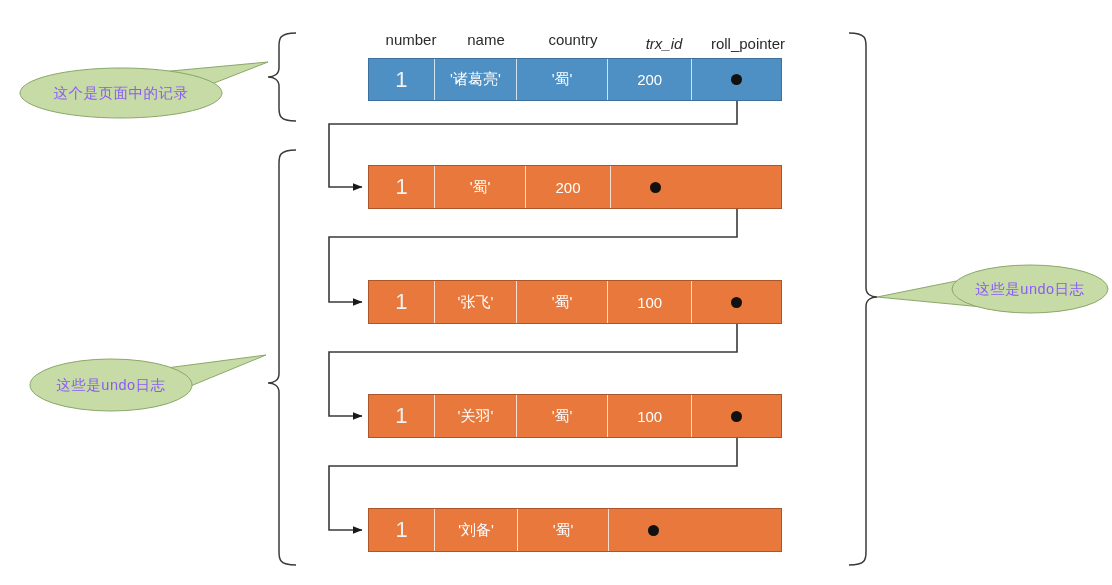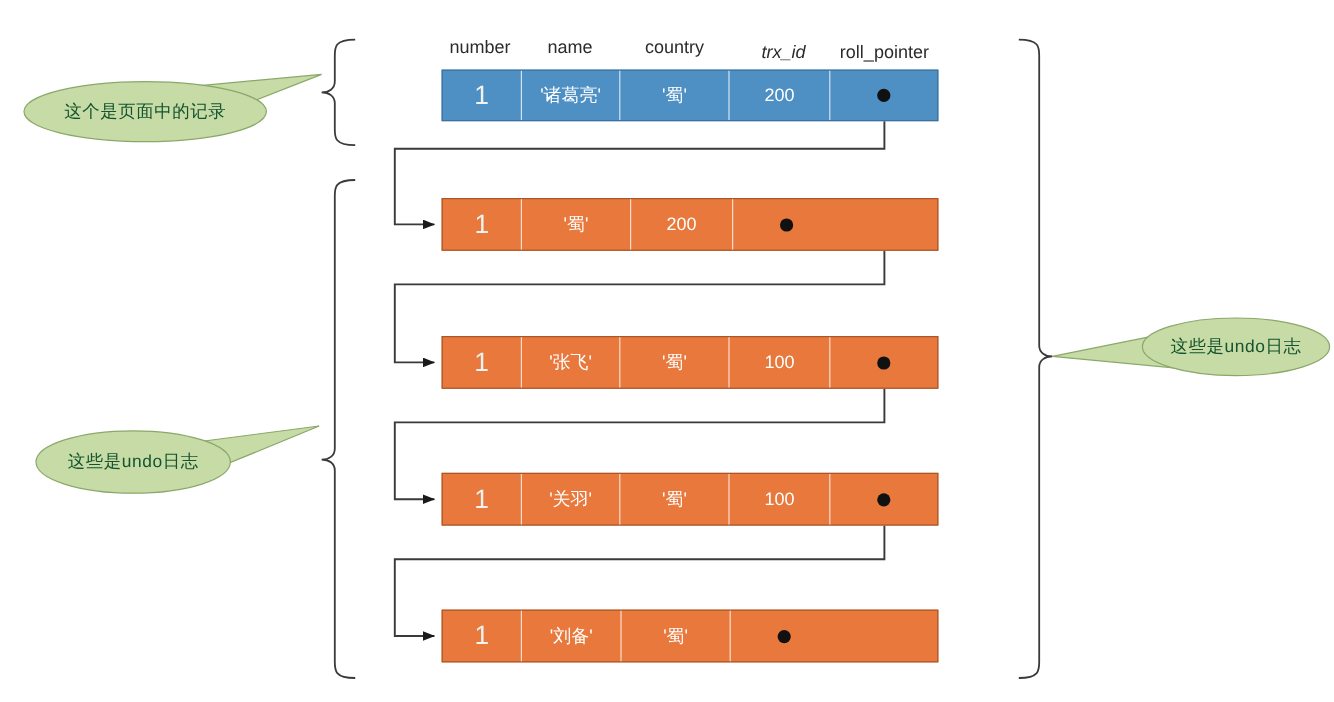--- a/index.html
+++ b/index.html
@@ -24,20 +24,21 @@
     width: 1112px;
     height: 585px;
   }
   .hdr {
     position: absolute;
     font-size: 15px;
     color: #2b2b2b;
     text-align: center;
     white-space: nowrap;
     transform: translateX(-50%);
+    margin-left: 11px;
   }
   .rec-row {
     position: absolute;
     display: flex;
     box-sizing: border-box;
     border: 1px solid #9a6a47;
   }
   .rec-row.blue {
     background: #4E8FC4;
     border-color: #3b719c;
@@ -65,21 +66,21 @@
   .cell.ptr { position: relative; }
   .dot {
     width: 11px;
     height: 11px;
     border-radius: 50%;
     background: #111111;
   }
   .callout-text {
     position: absolute;
     font-size: 14.5px;
-    color: #14532d;
+    color: #8b5cf6;
     white-space: nowrap;
     text-align: center;
     transform: translate(-50%, -50%);
     letter-spacing: 0.5px;
   }
 </style>
 </head>
 <body>
 
 <div id="stage">

